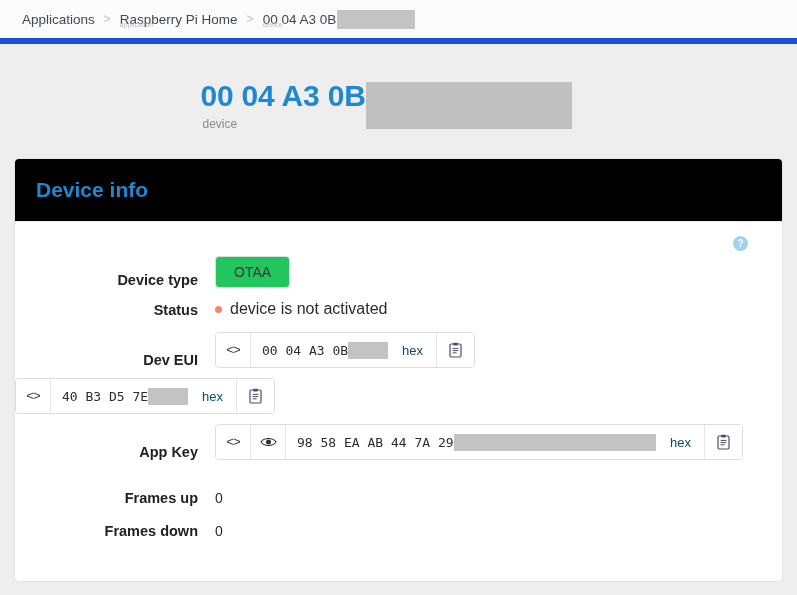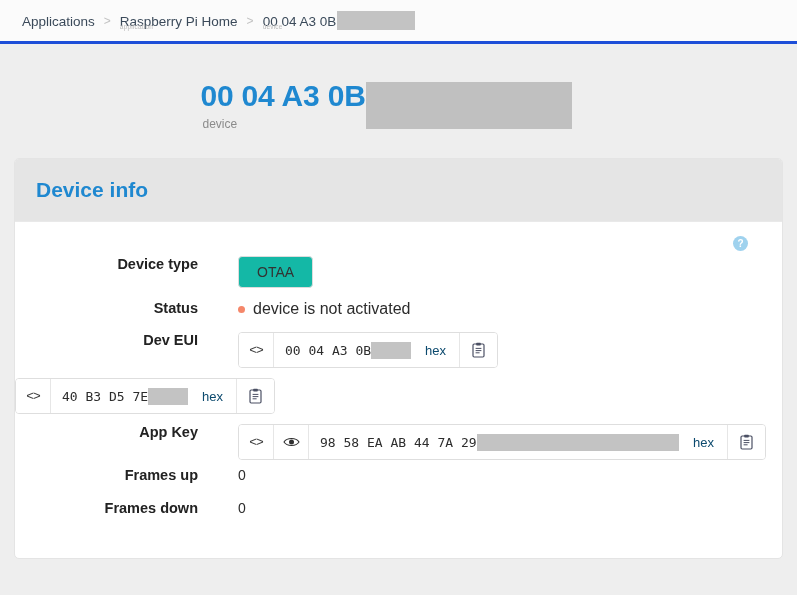--- a/index.html
+++ b/index.html
@@ -15,21 +15,21 @@
     font-family: "Liberation Sans", sans-serif;
     font-size: 14px;
     color: #333333;
     overflow: hidden;
   }
 
   
   .topbar {
     height: 44px;
     background: #fbfbfb;
-    border-bottom: 3px solid #1d4ed8;
+    border-bottom: 6px solid #1d4ed8;
     display: flex;
     align-items: center;
     padding: 0 0 0 22px;
   }
   .breadcrumb {
     display: flex;
     align-items: center;
     height: 100%;
   }
   .crumb {
@@ -104,21 +104,21 @@
 
   
   .card {
     margin: 27px 14px 0 14px;
     background: #ffffff;
     border: 1px solid #e4e4e4;
     border-radius: 5px;
     overflow: hidden;
   }
   .card-header {
-    background: #e5e5e5;
+    background: #000000;
     border-bottom: 1px solid #e9e9e9;
     padding: 19px 0 19px 21px;
   }
   .card-title {
     font-size: 21px;
     font-weight: bold;
     color: #1f88d0;
   }
   .card-body {
     padding: 12px 22px 30px 0;
@@ -143,39 +143,38 @@
     display: flex;
     align-items: center;
     justify-content: center;
     cursor: pointer;
     line-height: 1;
   }
 
   
   .frow {
     display: flex;
-    align-items: flex-start;
+    align-items: flex-end;
     margin-bottom: 10px;
-    gap: 23px;
   }
   .flabel {
     width: 200px;
     text-align: right;
     padding-right: 17px;
     font-weight: bold;
     font-size: 14.5px;
     color: #222222;
     flex: 0 0 auto;
   }
   .fvalue { display: flex; align-items: center; }
 
   .pill {
     border: 1px solid #dcdcdc;
     border-radius: 4px;
-    background: #14b8a6;
+    background: #22c55e;
     padding: 8px 18px;
     font-size: 14px;
     color: #333;
     line-height: 1;
   }
 
   .status-dot {
     width: 7px;
     height: 7px;
     border-radius: 50%;
@@ -357,21 +356,21 @@
               <rect x="5.2" y="0.7" width="4.6" height="2.8" rx="0.7" fill="#4a4f63"></rect>
               <line x1="4.6" y1="6.4" x2="10.4" y2="6.4" stroke="#4a4f63" stroke-width="1"></line>
               <line x1="4.6" y1="8.6" x2="10.4" y2="8.6" stroke="#4a4f63" stroke-width="1"></line>
               <line x1="4.6" y1="10.8" x2="8.6" y2="10.8" stroke="#4a4f63" stroke-width="1"></line>
             </svg>
           </div>
         </div>
       </div>
     </div>
 
-    <div class="frow" style="margin-bottom:7px;">
+    <div class="frow" style="margin-bottom:30px;">
       <div class="flabel">App Key</div>
       <div class="fvalue">
         <div class="inputgroup" style="width:528px;">
           <div class="ig-btn code">&lt;&gt;</div>
           <div class="ig-btn">
             <svg width="17" height="12" viewBox="0 0 17 12" aria-hidden="true">
               <path d="M1 6 C4 1.4, 13 1.4, 16 6 C13 10.6, 4 10.6, 1 6 Z" fill="none" stroke="#2f2f2f" stroke-width="1.1"></path>
               <circle cx="8.5" cy="6" r="2.5" fill="#2f2f2f"></circle>
             </svg>
           </div>

